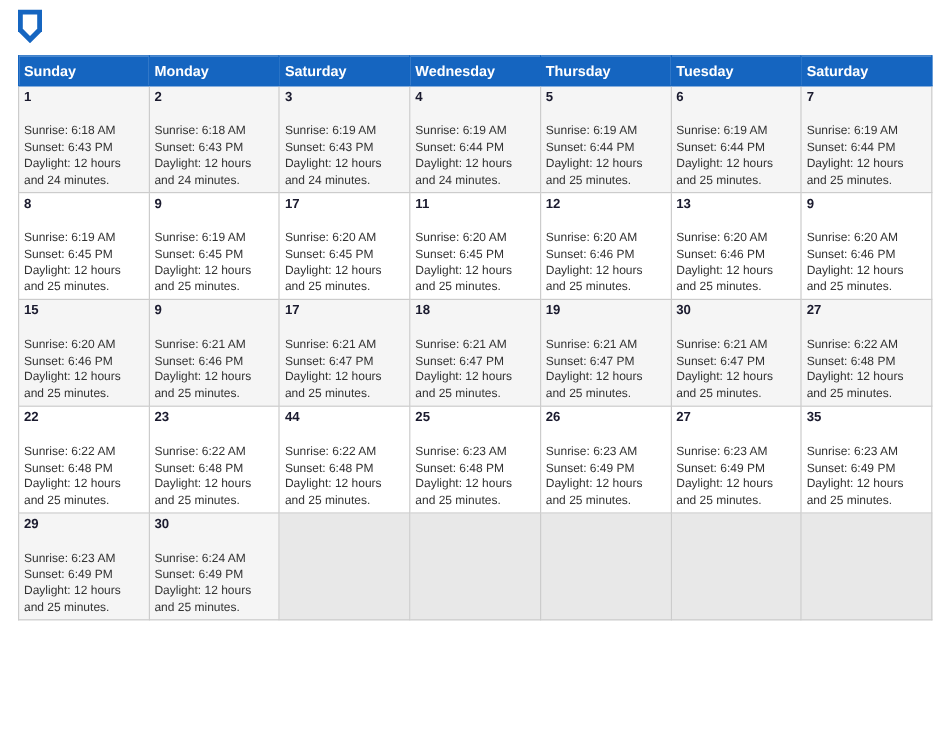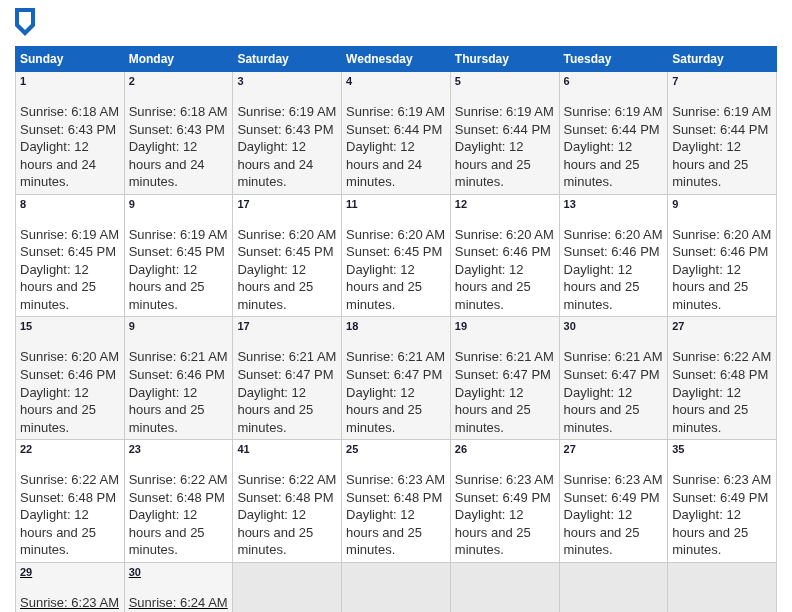--- a/index.html
+++ b/index.html
@@ -88,29 +88,28 @@
     .day-num {
       font-size: 11px;
       font-weight: bold;
       color: #1a1a2e;
       display: block;
       margin-bottom: 2px;
     }
     .day-info {
       color: #333;
       line-height: 1.35;
-      font-size: 13px;
+      font-size: 10px;
       margin-top: 16px;
     }
     .empty {
       background: #e8e8e8 !important;
     }
     .last-row td {
       height: 70px;
-      text-decoration: underline;
     }
   </style>
 </head>
 <body>
 
 <div class="page">
   <div class="header">
     <div class="logo">
       <svg class="logo-icon" viewBox="0 0 20 28" xmlns="http://www.w3.org/2000/svg">
         <polygon points="0,0 20,0 20,18 10,28 0,18" fill="#1565c0"></polygon>
@@ -233,21 +232,21 @@
         <tr>
           <td>
             <span class="day-num">22</span>
 <div class="day-info">Sunrise: 6:22 AM<br>Sunset: 6:48 PM<br>Daylight: 12 hours and 25 minutes.</div>
           </td>
           <td>
             <span class="day-num">23</span>
 <div class="day-info">Sunrise: 6:22 AM<br>Sunset: 6:48 PM<br>Daylight: 12 hours and 25 minutes.</div>
           </td>
           <td>
-            <span class="day-num">41</span>
+            <span class="day-num">44</span>
 <div class="day-info">Sunrise: 6:22 AM<br>Sunset: 6:48 PM<br>Daylight: 12 hours and 25 minutes.</div>
           </td>
           <td>
             <span class="day-num">25</span>
 <div class="day-info">Sunrise: 6:23 AM<br>Sunset: 6:48 PM<br>Daylight: 12 hours and 25 minutes.</div>
           </td>
           <td>
             <span class="day-num">26</span>
 <div class="day-info">Sunrise: 6:23 AM<br>Sunset: 6:49 PM<br>Daylight: 12 hours and 25 minutes.</div>
           </td>

